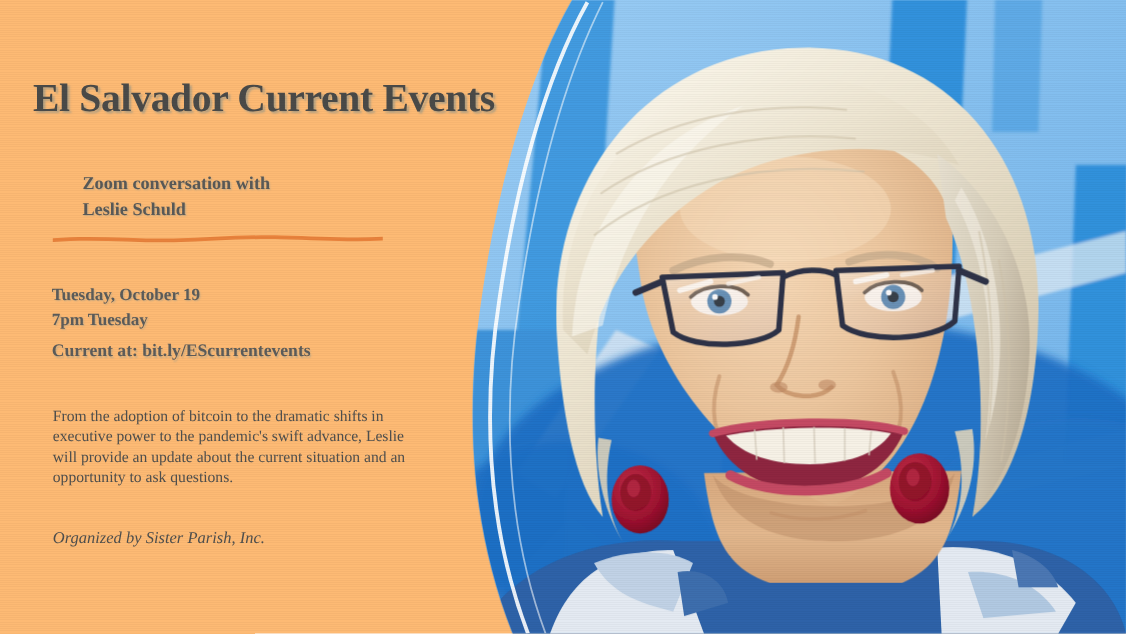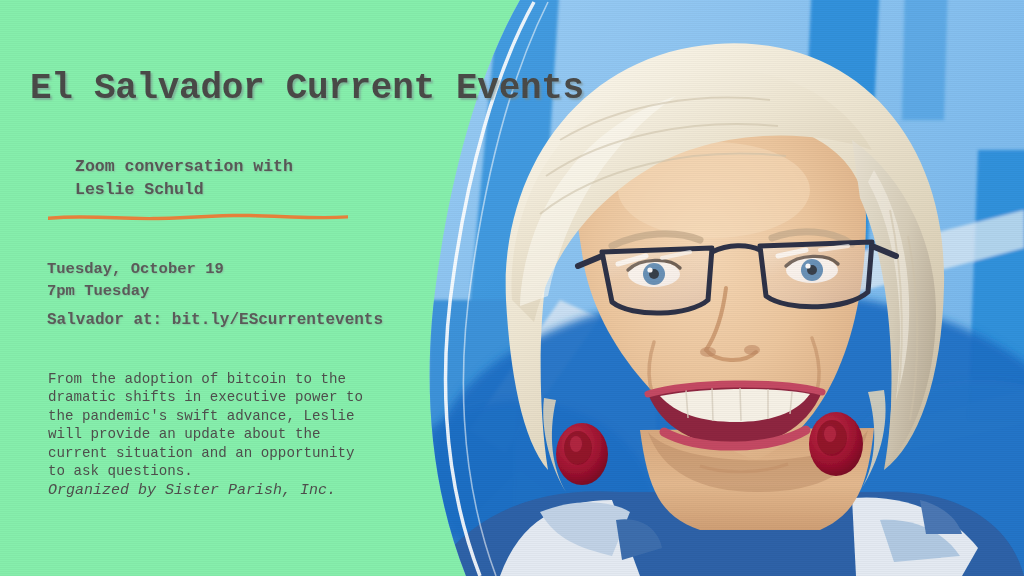--- a/index.html
+++ b/index.html
@@ -5,22 +5,22 @@
   html, body {
     margin: 0;
     padding: 0;
     background: #ffffff;
   }
   #slide {
     position: relative;
     width: 1024px;
     height: 576px;
     overflow: hidden;
-    background: #86efac;
-    font-family: Liberation Mono, monospace;
+    background: #fdba74;
+    font-family: Liberation Serif, serif;
     -webkit-font-smoothing: antialiased;
   }
 
   
   .text-col {
     position: absolute;
     left: 0;
     top: 0;
     width: 480px;
     height: 576px;
@@ -352,21 +352,21 @@
                  C 176,8.6 146,11.5 112,12.2
                  C 78,12.9 40,8.9 2,11.9 Z" fill="#e8823c"></path>
       </svg>
     </div>
 
     <div class="datetime">
       <span>Tuesday, October 19</span><br>
       <span>7pm Tuesday</span>
     </div>
 
-    <div class="register">Salvador at: bit.ly/EScurrentevents</div>
+    <div class="register">Current at: bit.ly/EScurrentevents</div>
 
     <div class="body-copy">From the adoption of bitcoin to the dramatic shifts in executive power to the pandemic's swift advance, Leslie will provide an update about the current situation and an opportunity to ask questions.</div>
 
     <div class="organizer">Organized by Sister Parish, Inc.</div>
   </div>
 
   <div class="grain"></div>
 </div>
 
 </body></html>

